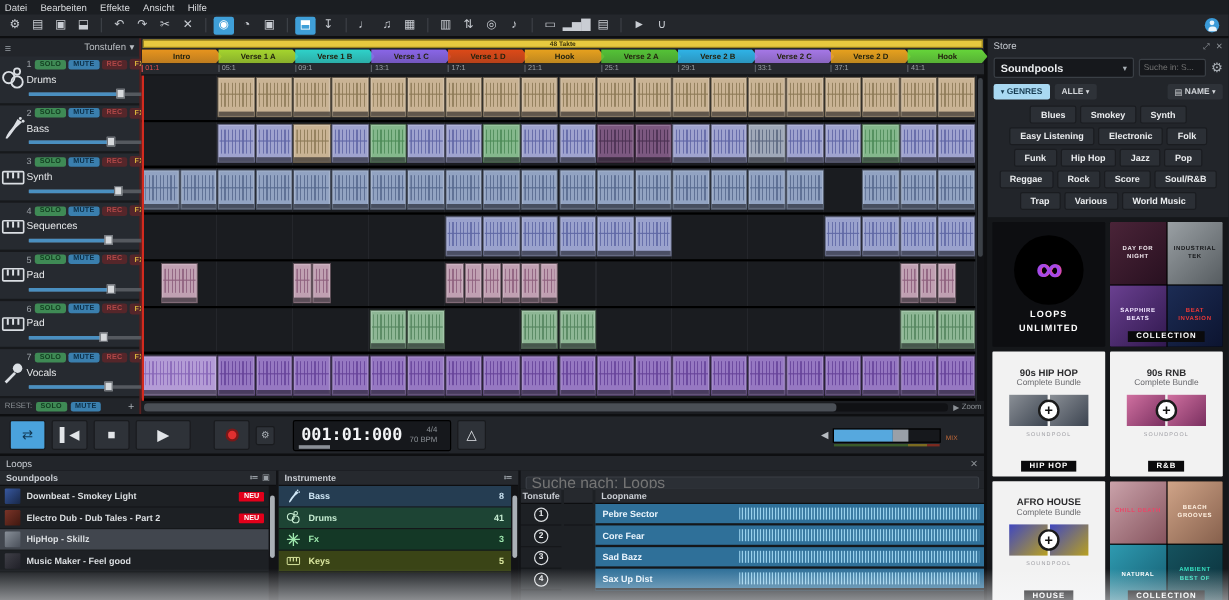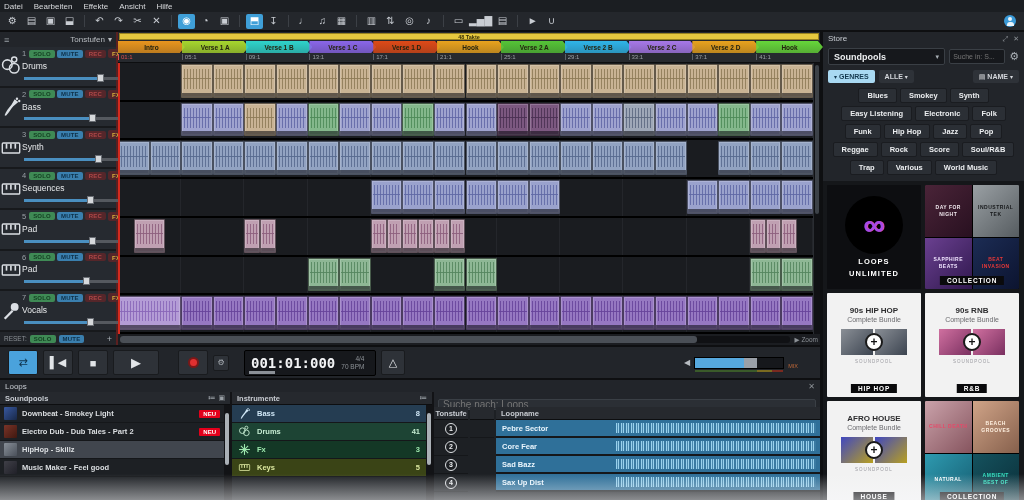--- a/index.html
+++ b/index.html
@@ -196,21 +196,21 @@
   .inst-items { flex:1; overflow:hidden; }
   .inst-row { height:18px; display:flex; align-items:center; gap:6px; padding:0 6px;
     border-bottom:1px solid #15171a; }
   .inst-row svg { width:13px; height:13px; }
   .inst-ic { display:flex; align-items:center; font-size:10px; }
   .inst-name { font-size:7.5px; font-weight:bold; }
   .inst-count { margin-left:auto; font-size:7.5px; font-weight:bold; }
   .right-col { flex:1; display:flex; flex-direction:column; min-width:0; background:#1d2024; }
   .loop-search-row { height:15px; padding:2px 4px; background:#22252a; }
   .loop-search { width:100%; height:100%; background:#2b2f35; border:1px solid #3a3f45; border-radius:2px;
-    color:#8c9196; font-size:10px; padding:0 4px; font-family:inherit; }
+    color:#8c9196; font-size:13px; padding:0 4px; font-family:inherit; }
   .right-body { flex:1; display:flex; gap:2px; min-height:0; }
   .ton-col { width:34px; display:flex; flex-direction:column; overflow:hidden; }
   .ton-head { justify-content:center; padding:0 12px; }
   .ton-cell { height:18px; display:flex; align-items:center; justify-content:center; border-bottom:1px solid #15171a; }
   .ton-circle { width:12px; height:12px; border-radius:50%; border:1.5px solid #dcdfe2; color:#eceef0;
     font-size:7px; font-weight:bold; display:flex; align-items:center; justify-content:center; }
   .licon-col { width:24px; display:flex; flex-direction:column; overflow:hidden; background:#1d2024; }
   .licon-cell { height:18px; display:flex; align-items:center; justify-content:center; color:#cfe3f2;
     border-bottom:1px solid #15171a; }
   .lname-col { flex:1; display:flex; flex-direction:column; overflow:hidden; min-width:0; }

